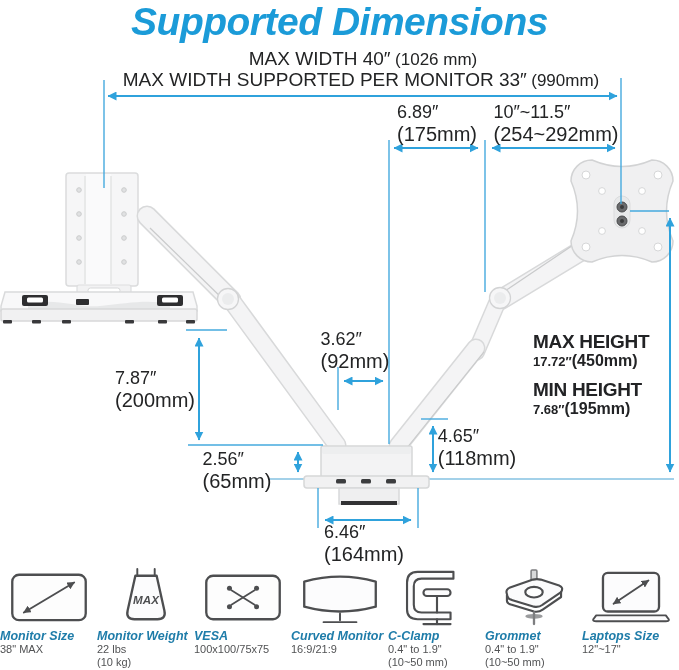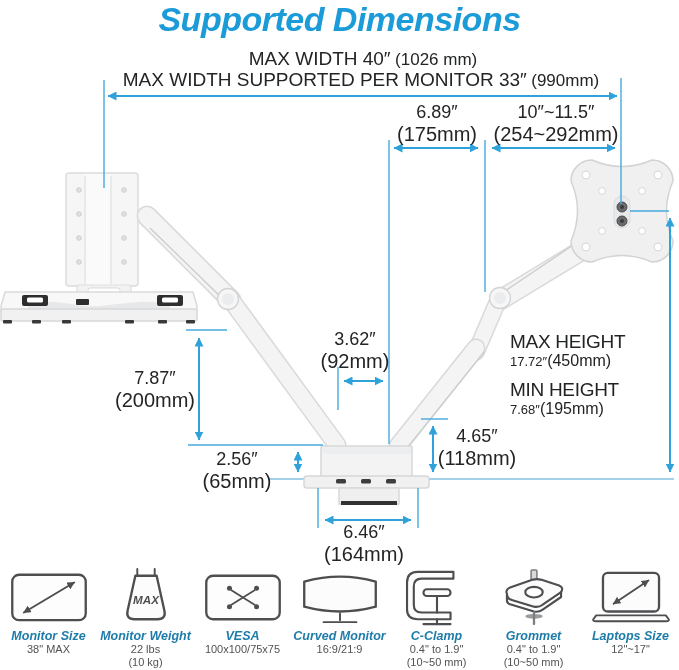--- a/index.html
+++ b/index.html
@@ -1,34 +1,34 @@
 <!DOCTYPE html>
 <html><head>
 <meta charset="utf-8">
 <style>
   html,body{margin:0;padding:0;background:#fff;}
   #stage{position:relative;width:679px;height:670px;background:#fff;overflow:hidden;
          font-family:"Liberation Sans",sans-serif;color:#222325;}
   #stage svg.layer{position:absolute;left:0;top:0;}
   .title{position:absolute;top:0px;left:50%;transform:translateX(-50%);
-         font-size:34px;font-weight:bold;font-style:italic;color:#1B9BD8;
+         font-size:39px;font-weight:bold;font-style:italic;color:#1B9BD8;
          letter-spacing:-0.5px;white-space:nowrap;}
   .dimline{position:absolute;white-space:nowrap;color:#232425;}
-  .center{transform:translateX(-50%);text-align:center;}
+  .center{transform:translateX(-50%);text-align:left;}
   .wide-val{font-size:19px;}
   .wide-met{font-size:17px;}
   .dim-val{font-size:18px;line-height:1.15;}
   .dim-met{font-size:20px;line-height:1.15;}
-  .hblock{position:absolute;left:510px;text-align:left;line-height:1.12;}
+  .hblock{position:absolute;left:533px;text-align:left;line-height:1.12;font-weight:bold;}
   .hblock .t{font-size:19px;letter-spacing:-0.3px;}
   .hblock .v{font-size:13px;}
   .hblock .m{font-size:16px;}
   
   .spec-row{position:absolute;left:0;right:0;top:568px;display:flex;}
-  .spec{flex:1;text-align:center;min-width:0;}
+  .spec{flex:1;text-align:left;min-width:0;}
   .spec svg{display:block;margin:0 auto;}
   .spec .lab{font-size:12.5px;font-weight:bold;font-style:italic;color:#1E7CA9;
              margin-top:3px;white-space:nowrap;}
   .spec .sub{font-size:11px;color:#515254;line-height:1.2;white-space:nowrap;}
 </style>
 </head>
 <body>
 
 <div id="stage">
 

